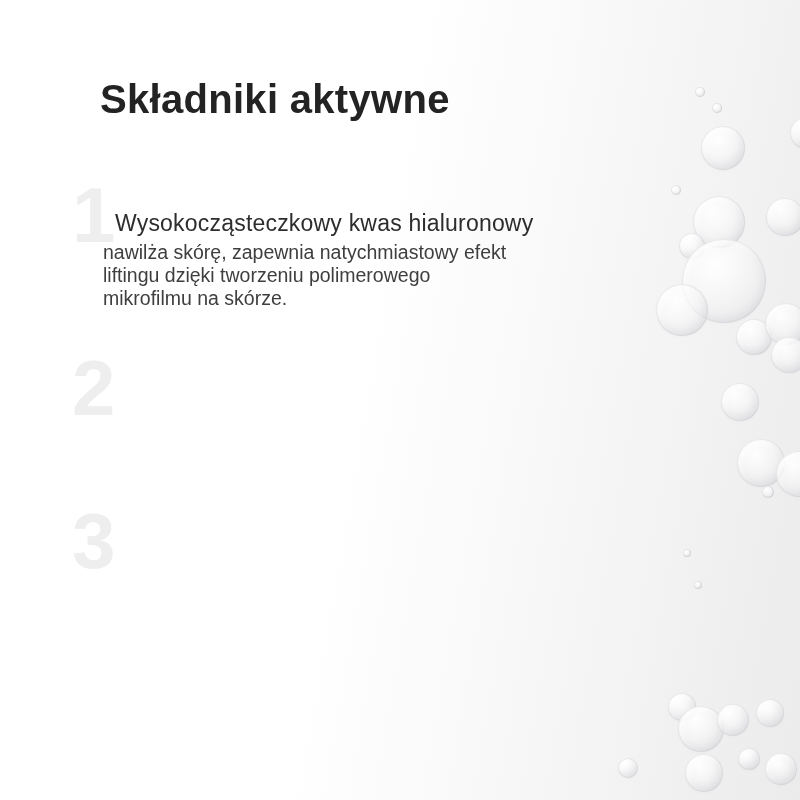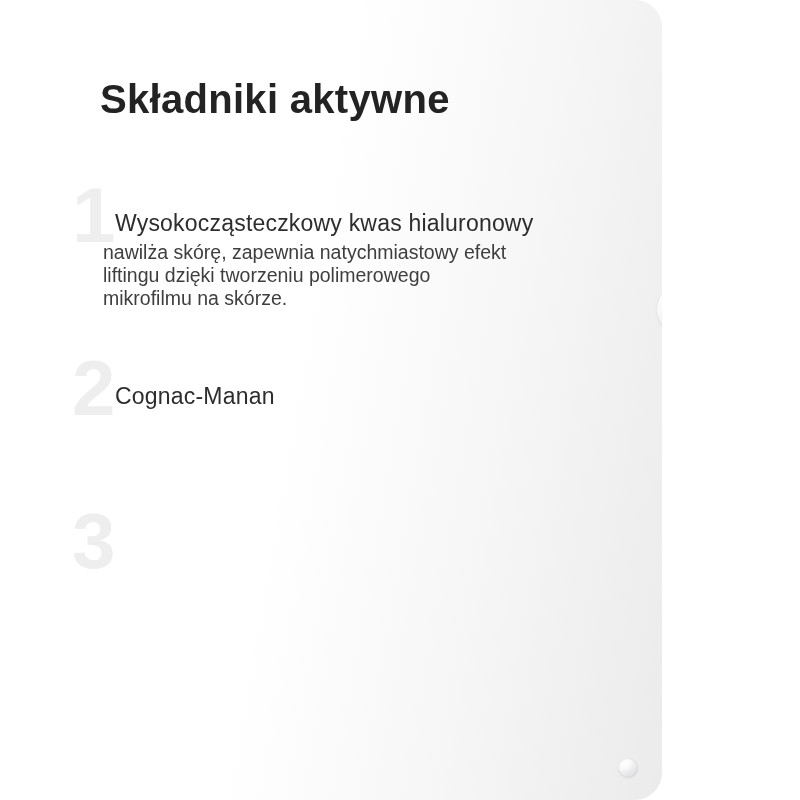--- a/index.html
+++ b/index.html
@@ -11,24 +11,23 @@
     --background-right:#ebebeb;
   }
   *{margin:0;padding:0;box-sizing:border-box;}
   html,body{width:800px;height:800px;}
   body{
     font-family:"Liberation Sans","DejaVu Sans",sans-serif;
     background:#fff;
   }
   .canvas{
     position:relative;
-    width:662px;height:800px;
+    width:800px;height:800px;
     overflow:hidden;
     background:linear-gradient(100deg,var(--background-left) 0%,var(--background-left) 45%,#f6f6f6 72%,var(--background-right) 100%);
-    border-radius:27px;
   }
   
   .bubbles{position:absolute;inset:0;pointer-events:none;}
   .bubble{
     position:absolute;border-radius:50%;
     background:radial-gradient(circle at 38% 30%,
       rgba(255,255,255,0.95) 0%,
       rgba(250,250,251,0.45) 42%,
       rgba(232,232,235,0.55) 74%,
       rgba(213,213,218,0.65) 90%,
@@ -115,20 +114,19 @@
   <section class="section s1">
     <div class="num">1</div>
     <h2 class="heading">Wysokocząsteczkowy kwas hialuronowy</h2>
     <p class="desc">nawilża skórę, zapewnia natychmiastowy efekt
 liftingu dzięki tworzeniu polimerowego
 mikrofilmu na skórze.</p>
   </section>
 
   <section class="section s2">
     <div class="num">2</div>
-    <h2 class="heading">Cognac-Manan</h2>
   </section>
 
   <section class="section s3">
     <div class="num">3</div>
   </section>
 
 </div>
 
 </body></html>

